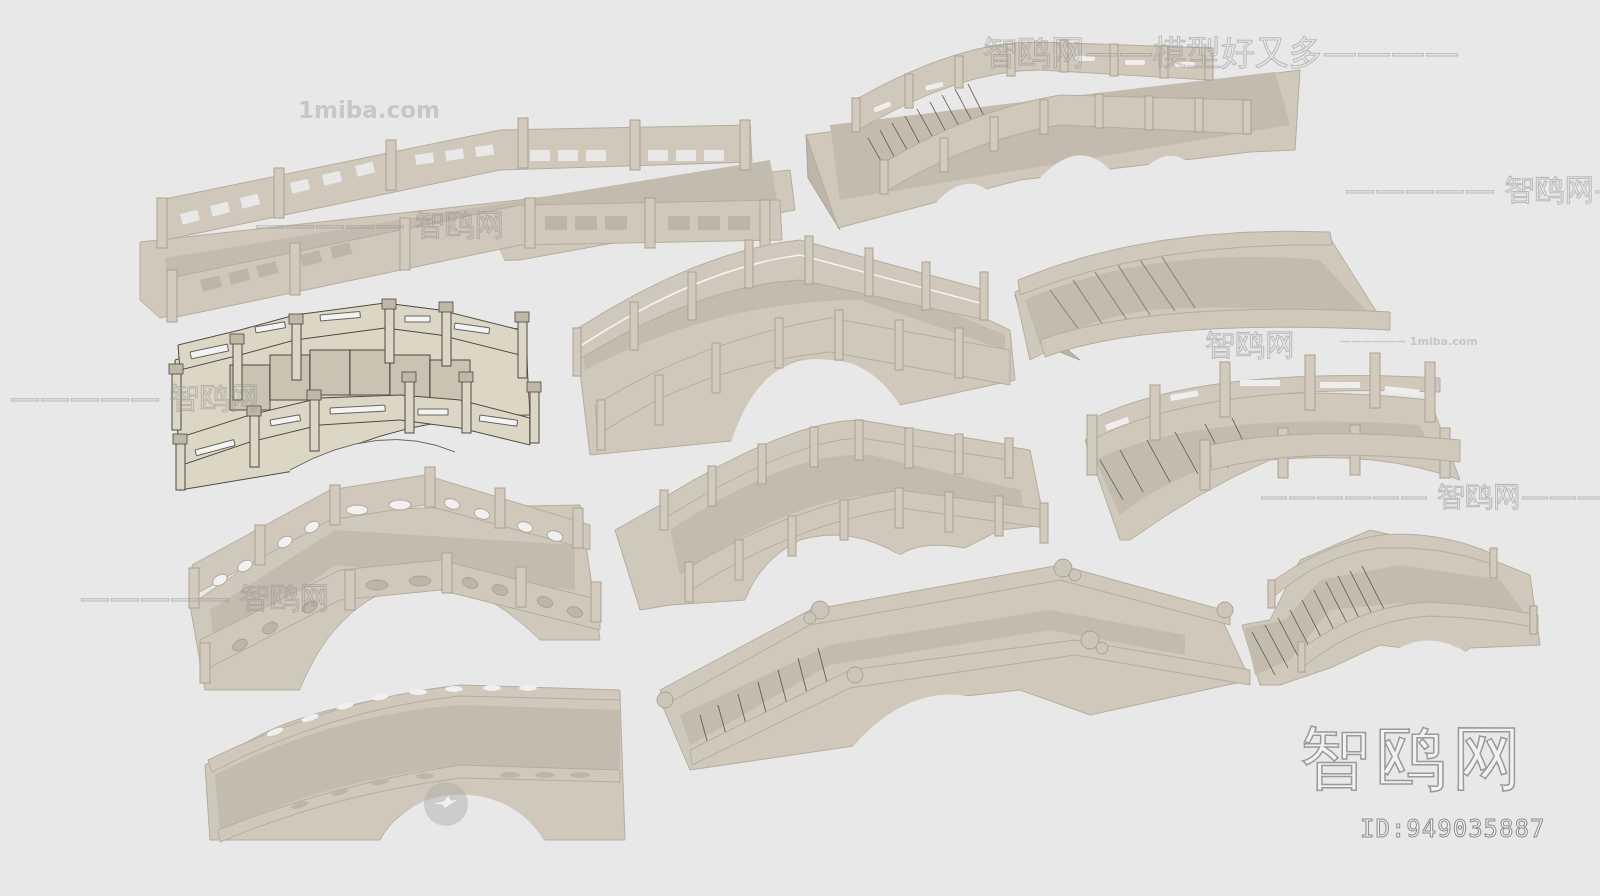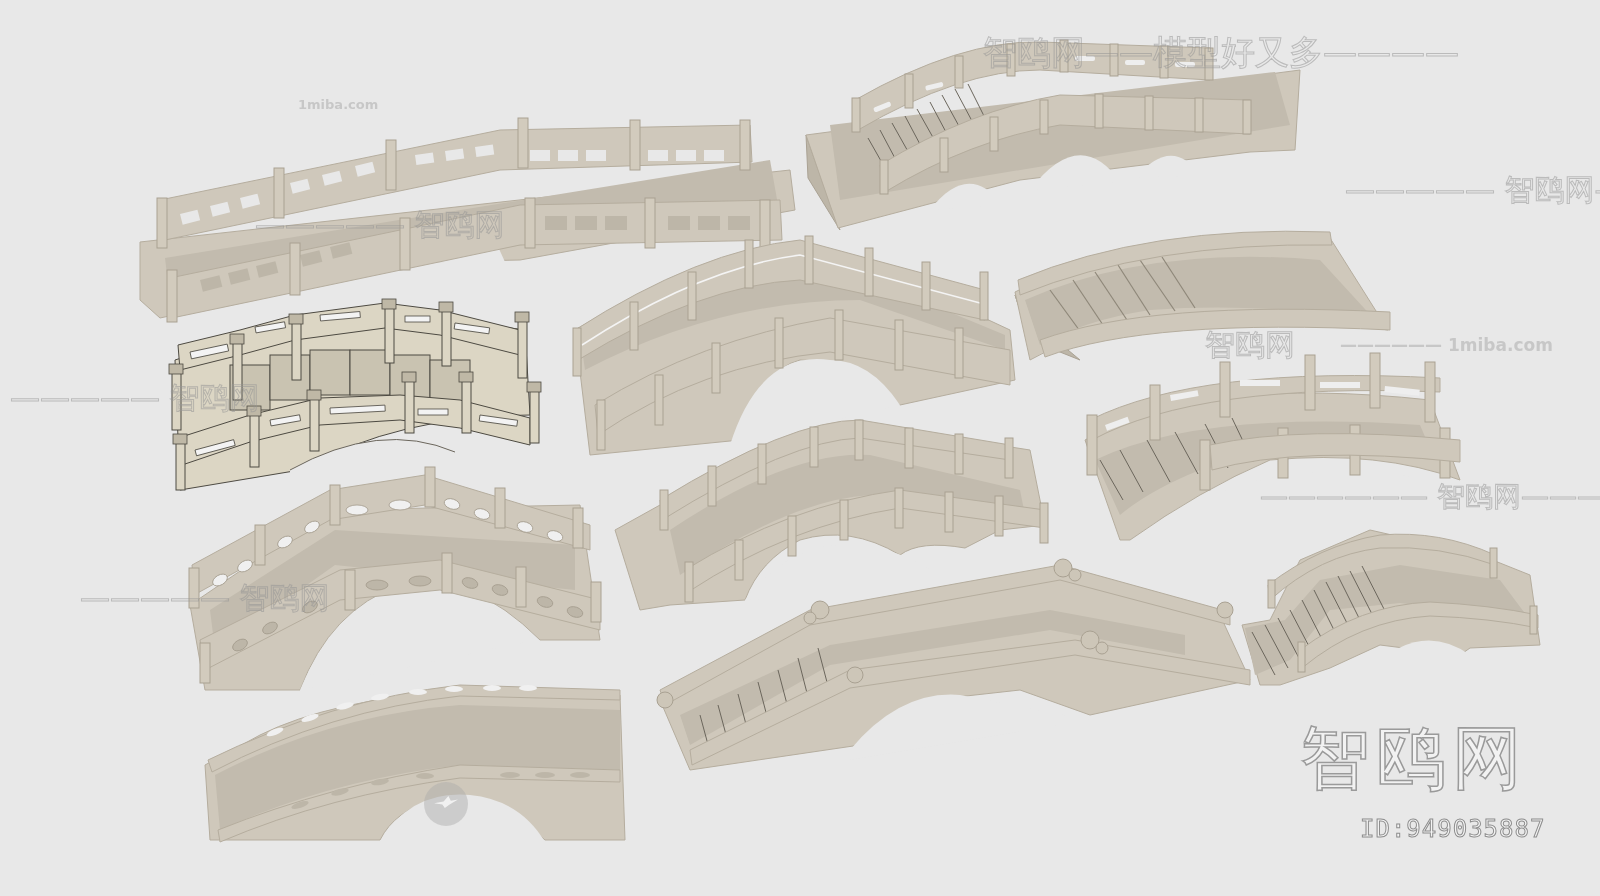--- a/index.html
+++ b/index.html
@@ -453,34 +453,34 @@
       <ellipse cx="340" cy="792" rx="9" ry="3" transform="rotate(-14 340 792)"></ellipse>
       <ellipse cx="380" cy="782" rx="9" ry="3" transform="rotate(-10 380 782)"></ellipse>
       <ellipse cx="425" cy="776" rx="9" ry="3"></ellipse>
       <ellipse cx="510" cy="775" rx="10" ry="3"></ellipse>
       <ellipse cx="545" cy="775" rx="10" ry="3"></ellipse>
       <ellipse cx="580" cy="775" rx="10" ry="3"></ellipse>
     </g>
   </g>
 </svg>
 
-<div class="wm wm-fill" style="left:298px;top:97px;font-size:13px;font-weight:bold;">1miba.com</div>
+<div class="wm wm-fill" style="left:298px;top:97px;font-size:23px;font-weight:bold;">1miba.com</div>
 
 <div class="wm" style="left:975px;top:30px;font-size:34px;margin-left:8px;">
   <span>智鸥网——模型好又多————</span>
 </div>
 
 <div class="wm" style="left:1345px;top:170px;font-size:30px;">
   <span>————— 智鸥网—</span>
 </div>
 
 <div class="wm" style="left:1205px;top:325px;font-size:30px;">
   <span>智鸥网</span>
 </div>
-<div class="wm wm-fill" style="left:1340px;top:335px;font-size:17px;font-weight:bold;">
+<div class="wm wm-fill" style="left:1340px;top:335px;font-size:11px;font-weight:bold;">
   <span>—————— 1miba.com</span>
 </div>
 
 <div class="wm" style="left:1260px;top:478px;font-size:28px;">
   <span>—————— 智鸥网—————</span>
 </div>
 
 <div class="wm" style="left:255px;top:205px;font-size:30px;">
   <span>————— 智鸥网</span>
 </div>

